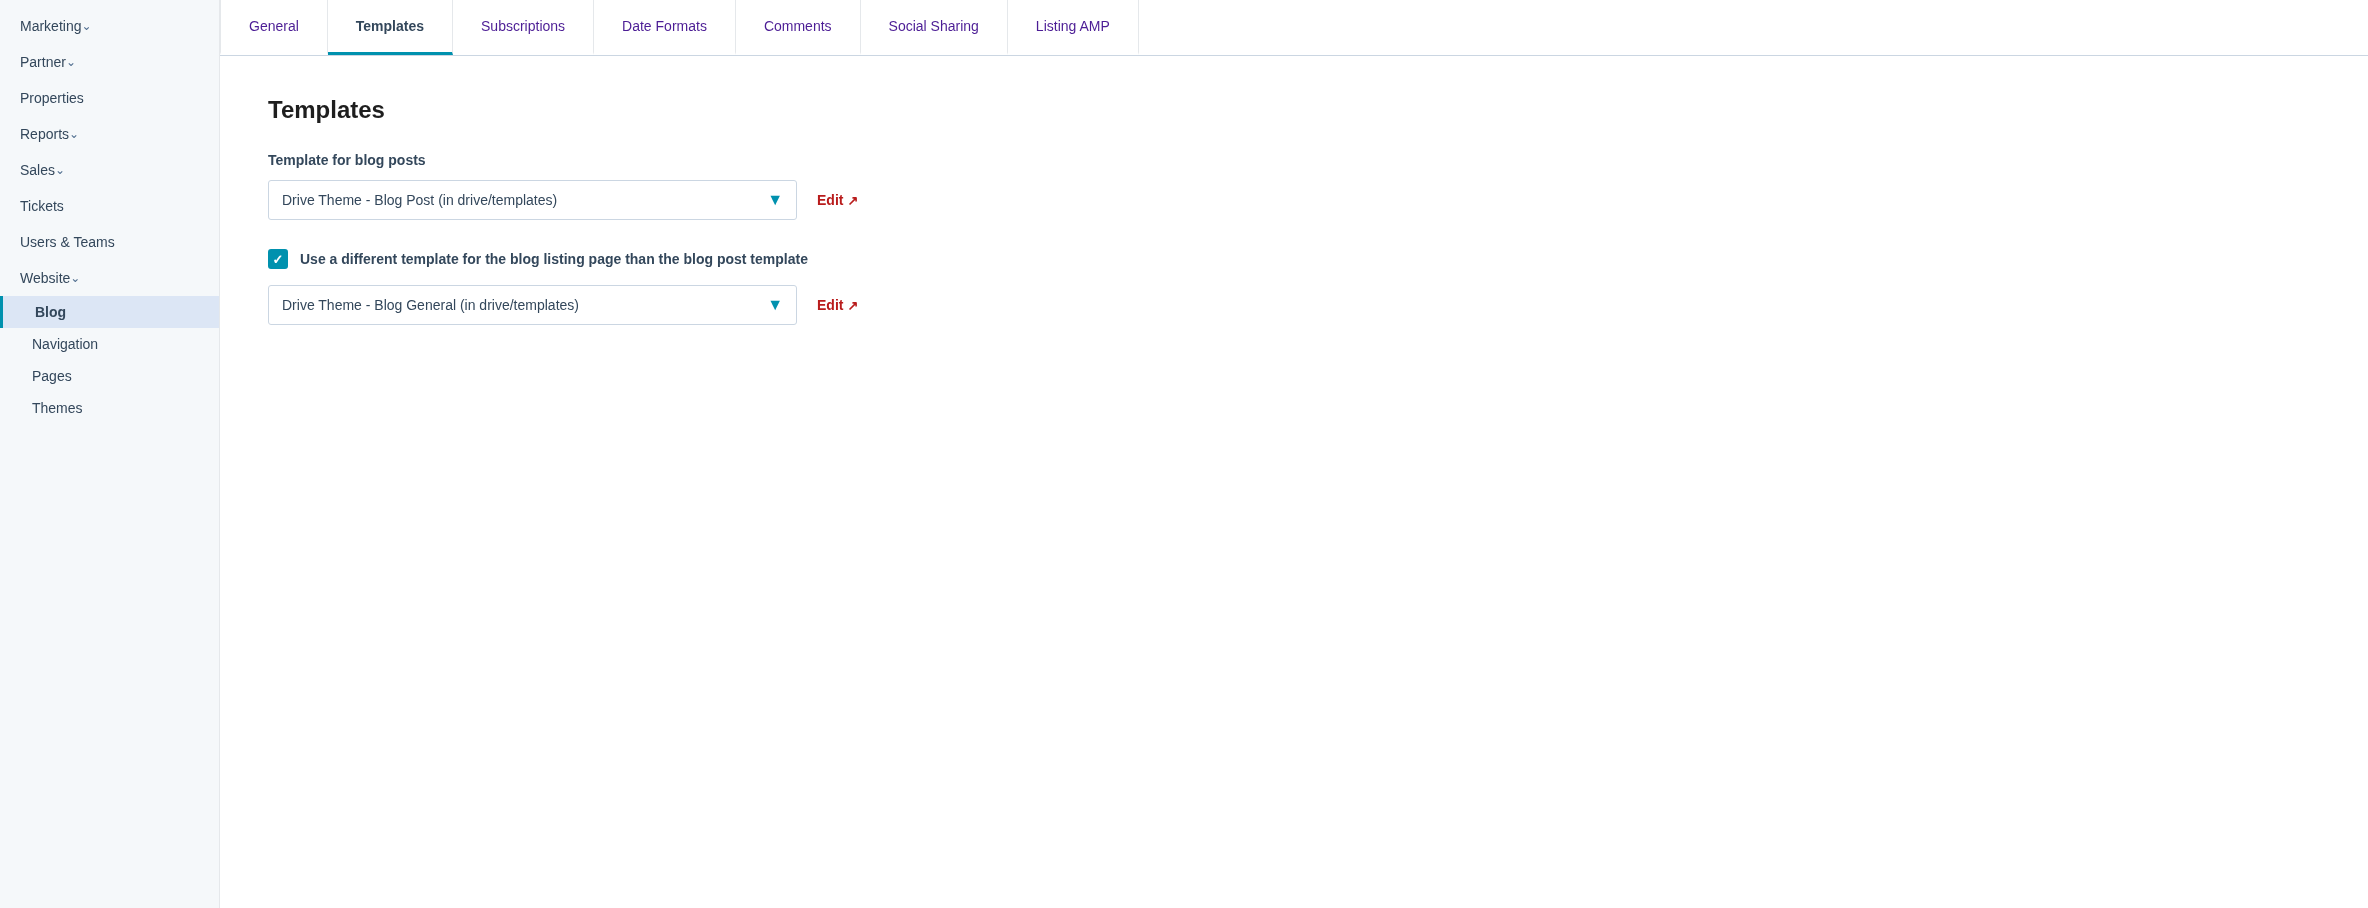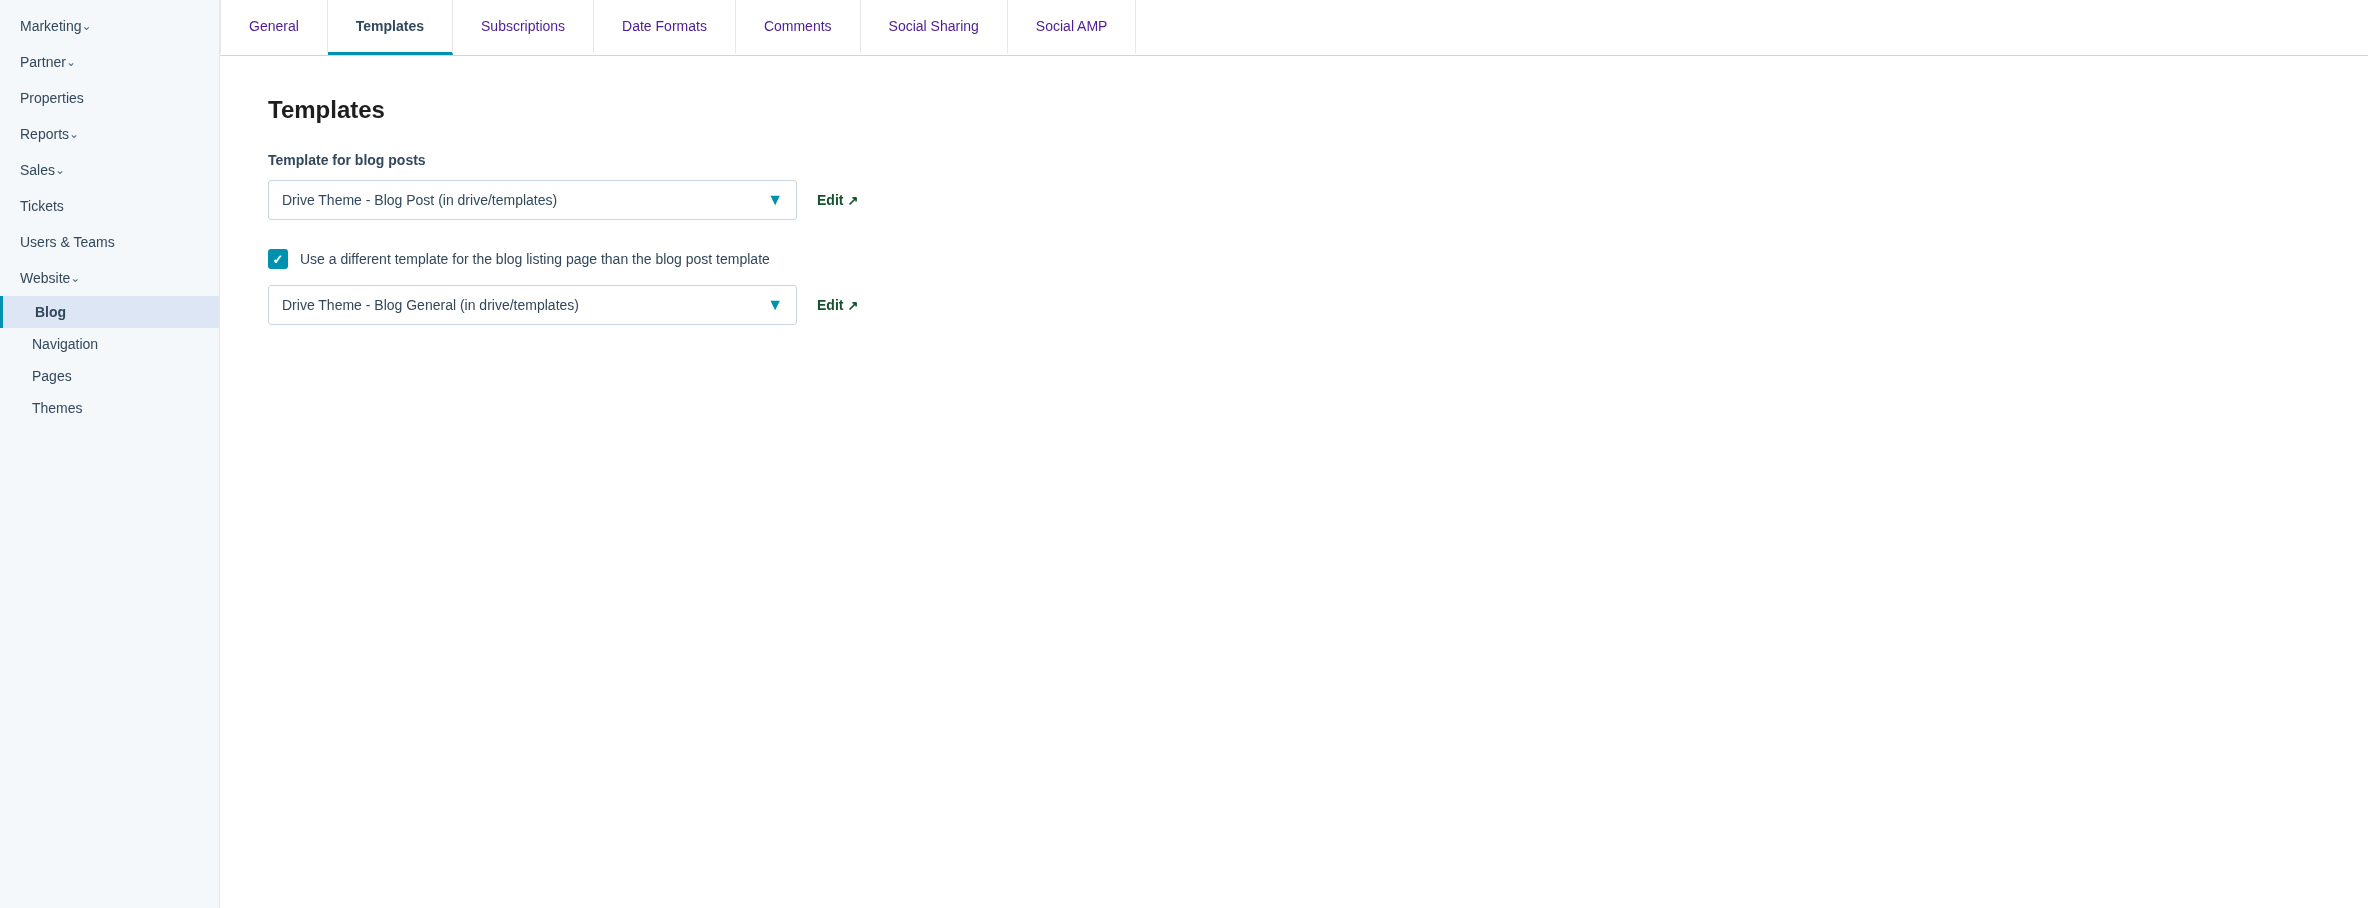--- a/index.html
+++ b/index.html
@@ -130,21 +130,21 @@
       font-size: 14px;
       color: #33475b;
     }
 
     .dropdown-arrow {
       color: #0091ae;
       font-size: 16px;
     }
 
     .edit-link {
-      color: #14532d;
+      color: #b91c1c;
       font-size: 14px;
       font-weight: 600;
       cursor: pointer;
       display: flex;
       align-items: center;
       gap: 4px;
       white-space: nowrap;
       text-decoration: none;
     }
 
@@ -174,20 +174,21 @@
 
     .checkbox-check {
       color: #fff;
       font-size: 13px;
       font-weight: bold;
     }
 
     .checkbox-label {
       font-size: 14px;
       color: #33475b;
+      font-weight: bold;
     }
 
     .section-divider {
       margin-bottom: 29px;
     }
   </style>
 </head>
 <body>
 
 <nav class="sidebar">
@@ -250,21 +251,21 @@
     <div class="tab">
       <span>Date Formats</span>
     </div>
     <div class="tab">
       <span>Comments</span>
     </div>
     <div class="tab">
       <span>Social Sharing</span>
     </div>
     <div class="tab">
-      <span>Social AMP</span>
+      <span>Listing AMP</span>
     </div>
   </div>
 
   <div class="content">
     <h1 class="page-title">Templates</h1>
 
     <div class="section-divider">
       <div class="section-label">Template for blog posts</div>
       <div class="dropdown-row">
         <div class="dropdown-select">

